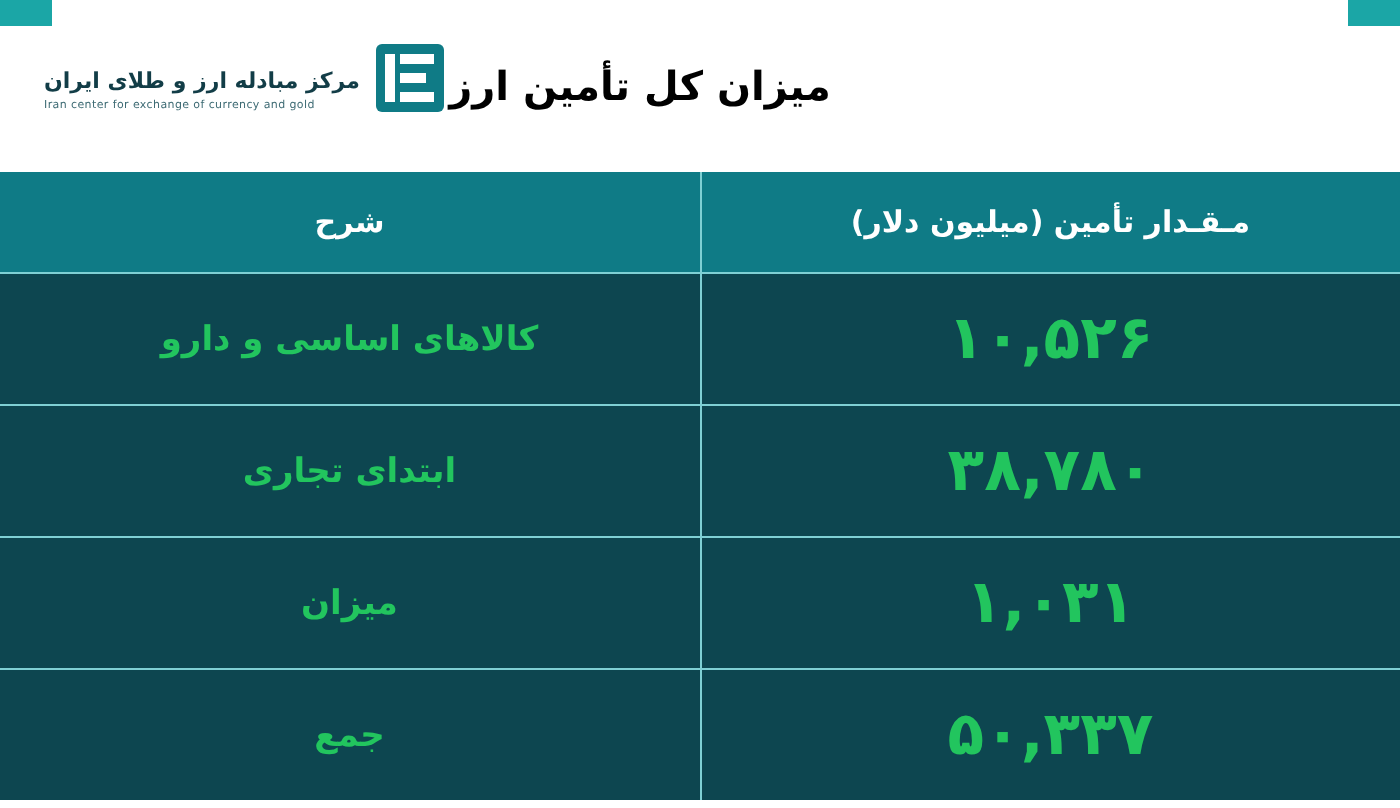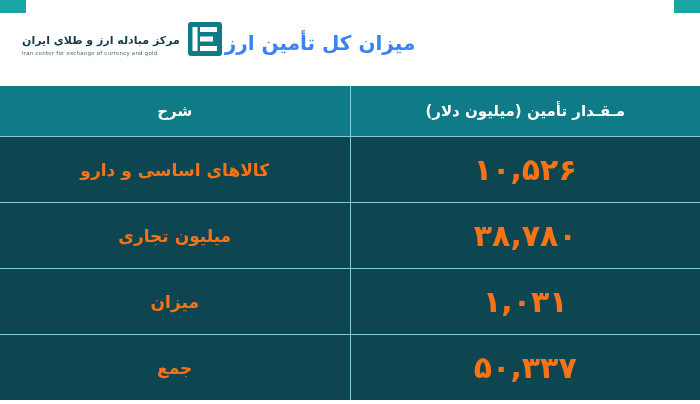--- a/index.html
+++ b/index.html
@@ -34,21 +34,21 @@
     text-align: center;
     color: #0d3a44;
     width: 100%;
     padding-right: 60px;
     box-sizing: border-box;
   }
   .header-title {
     font-size: 20px;
     font-weight: bold;
     letter-spacing: 0.5px;
-    color: #3b82f6;
+    color: #000000;
     line-height: 1.3;
   }
   .header-subtitle {
     font-size: 14px;
     color: #2b4c55;
     margin-top: 6px;
     font-weight: normal;
   }
 
   
@@ -121,21 +121,21 @@
     font-size: 15px;
     font-weight: bold;
     height: 48px;
     text-align: center;
     border-left: 1px solid #7fd0d4;
     border-right: 1px solid #7fd0d4;
     border-bottom: 1px solid #7fd0d4;
   }
   .table td {
     background: #0d4650;
-    color: #f97316;
+    color: #22c55e;
     height: 63px;
     text-align: center;
     vertical-align: middle;
     border: 1px solid #7fd0d4;
     font-size: 17px;
     font-weight: bold;
   }
   .table td.amount {
     font-size: 30px;
     letter-spacing: 1px;
@@ -188,21 +188,21 @@
         <th>شرح</th>
       </tr>
     </thead>
     <tbody>
       <tr>
         <td class="amount">۱۰,۵۲۶</td>
         <td class="desc">کالاهای اساسی و دارو</td>
       </tr>
       <tr>
         <td class="amount">۳۸,۷۸۰</td>
-        <td class="desc">میلیون تجاری</td>
+        <td class="desc">ابتدای تجاری</td>
       </tr>
       <tr>
         <td class="amount">۱,۰۳۱</td>
         <td class="desc">میزان</td>
       </tr>
       <tr>
         <td class="amount">۵۰,۳۳۷</td>
         <td class="desc">جمع</td>
       </tr>
     </tbody>

